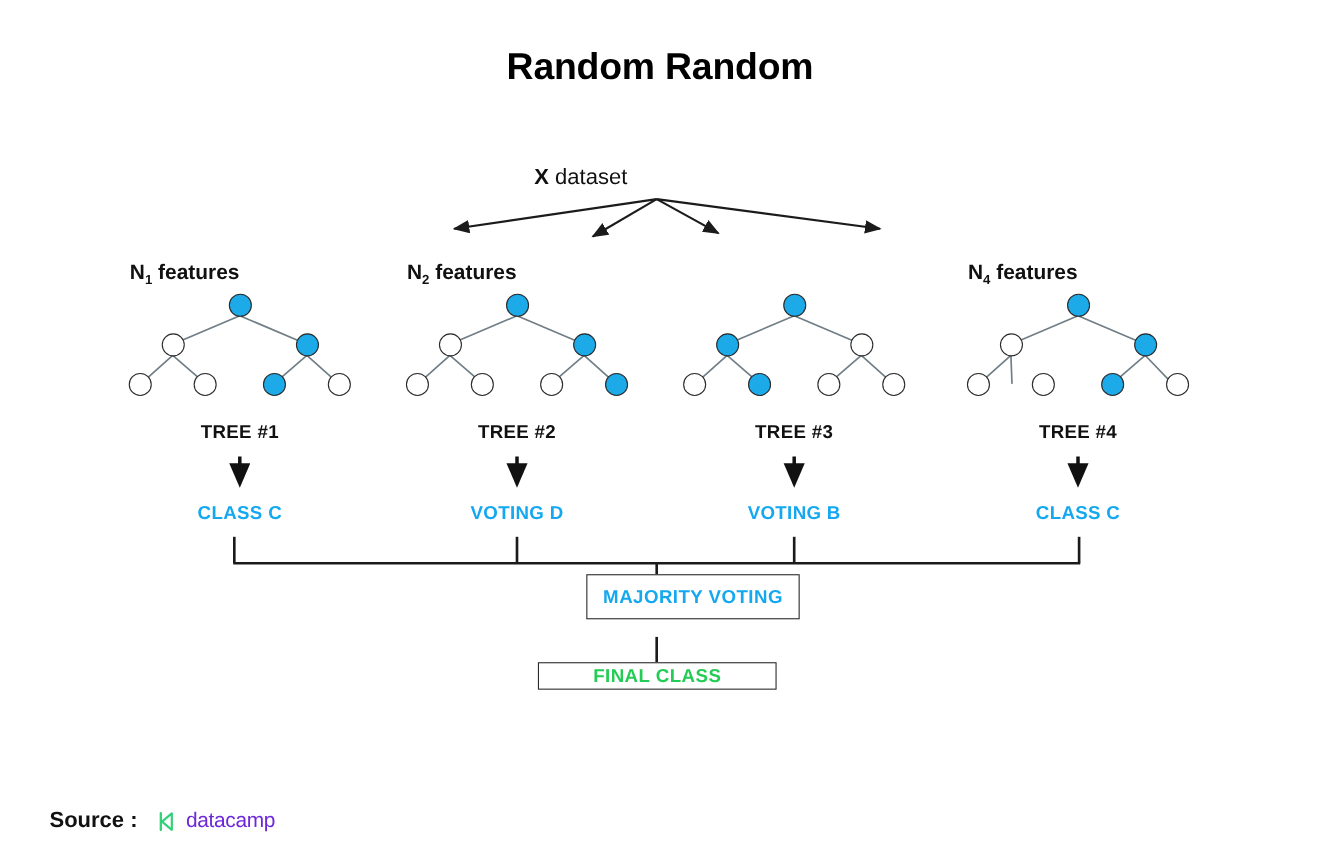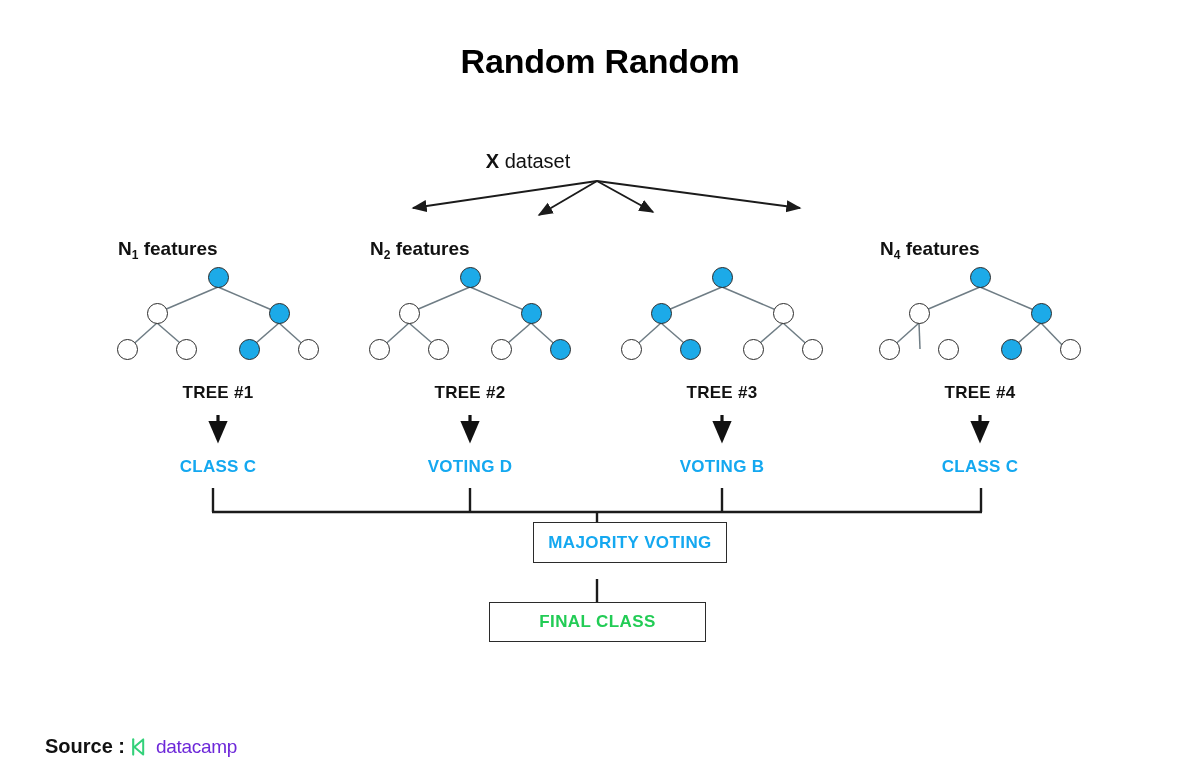--- a/index.html
+++ b/index.html
@@ -65,24 +65,24 @@
   
   .resbox{
     position:absolute;
     border:1.8px solid #2b2b2b;
     background:#fff;
     display:flex;align-items:center;justify-content:center;
     font-size:17px;font-weight:bold;letter-spacing:0.4px;
     box-sizing:border-box;
   }
   #majority-voting-box{left:489px;top:522px;width:194px;height:41px;color:#14A8F0;margin-left:44px;}
-  #final-class-box{left:489px;top:602px;width:217px;height:40px;color:#22CC55;}
-
-  
-  .footer{position:absolute;left:45px;top:735px;display:flex;align-items:center;gap:4px;}
+  #final-class-box{left:489px;top:602px;width:217px;height:25px;color:#22CC55;}
+
+  
+  .footer{position:absolute;left:45px;top:735px;display:flex;align-items:center;gap:17px;}
   .footer .src{font-size:20px;font-weight:bold;color:#111;}
   .footer .logo{display:flex;align-items:center;gap:5px;}
   .footer .wordmark{font-size:19px;color:#6d28d9;letter-spacing:-0.3px;}
 </style>
 </head>
 <body>
 
 <div id="stage">
 
   <div class="title">Random Random</div>

